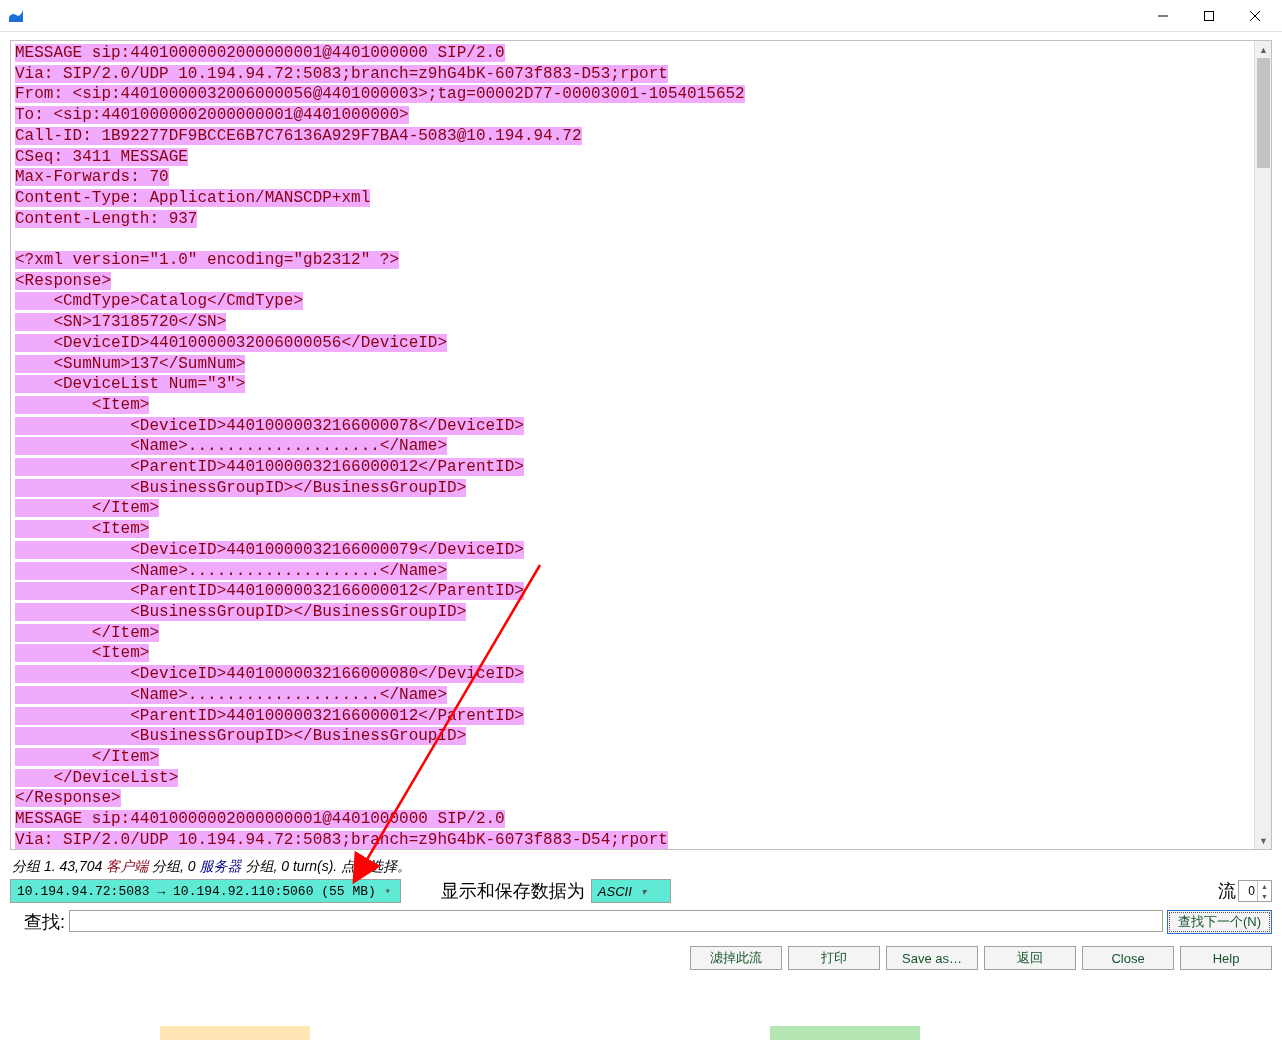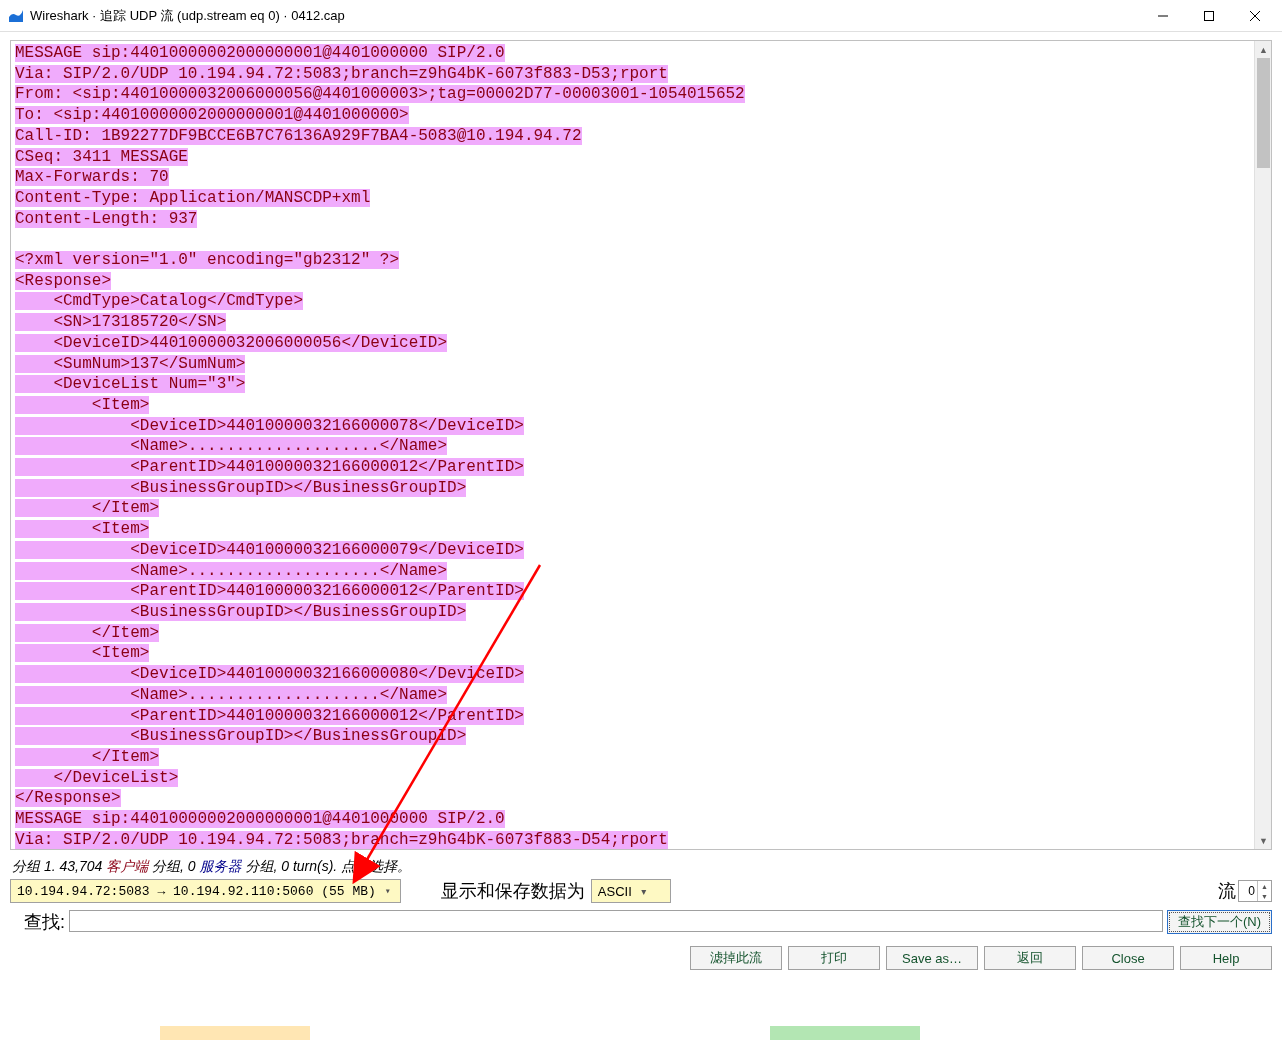--- a/index.html
+++ b/index.html
@@ -92,31 +92,31 @@
     left:10px; right:10px;
     top:878px;
     height:26px;
     display:flex;
     align-items:center;
     gap:6px;
   }
   .combo {
     height:24px;
     border:1px solid #a0a0a0;
-    background:#fef9c3;
+    background:#5eead4;
     display:inline-flex; align-items:center;
     padding:0 4px 0 6px;
     font-family: Consolas, "Courier New", monospace;
     font-size:13px;
     gap:4px;
   }
   .combo .caret {
     width:16px; text-align:center; font-size:10px; color:#555;
   }
-  .combo.ascii { font-family: inherit; min-width:80px; }
+  .combo.ascii { font-family: inherit; min-width:80px;font-style:italic; }
   .lbl { font-size:18px; color:#000; }
   .stream-spin {
     display:inline-flex; align-items:center; gap:2px;
     margin-left:auto;
   }
   .spin {
     width:34px; height:22px;
     border:1px solid #a0a0a0;
     display:inline-flex;
   }
@@ -183,21 +183,20 @@
 </style>
 </head>
 <body>
 
 <div class="titlebar">
   <span class="logo">
     <svg width="16" height="16" viewBox="0 0 16 16">
         <path d="M1 14 L1 9 Q4 4 8 7 Q12 10 15 2 L15 14 Z" fill="#1b6fd6"></path>
       </svg>
   </span>
-  <span class="title">Wireshark · 追踪 UDP 流 (udp.stream eq 0) · 0412.cap</span>
   <span class="spacer"></span>
   <span class="winbtn">
     <svg width="10" height="10" viewBox="0 0 10 10">
         <path d="M0 5 H10" stroke="currentColor" stroke-width="1"></path>
       </svg>
   </span>
   <span class="winbtn">
     <svg width="10" height="10" viewBox="0 0 10 10">
         <rect x="0.5" y="0.5" width="9" height="9" fill="none" stroke="currentColor" stroke-width="1"></rect>
       </svg>

